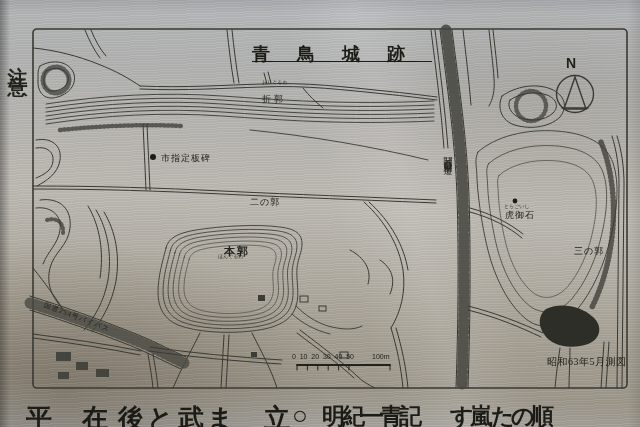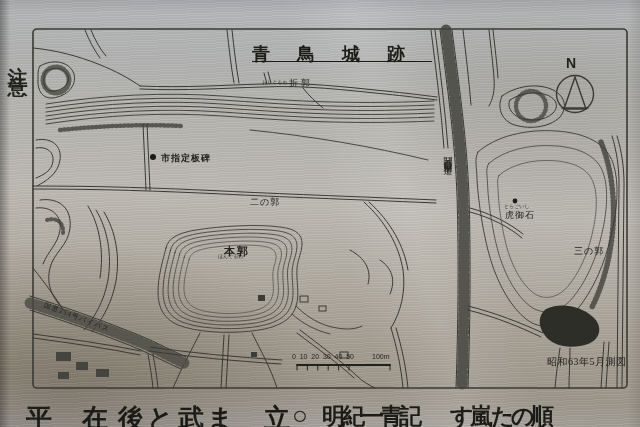--- a/index.html
+++ b/index.html
@@ -200,23 +200,23 @@
     </g>
   </svg>
 
   <div class="lbl notice">注意</div>
 
   <div class="lbl title">青鳥城跡</div>
 
   <div class="lbl n-label">N</div>
 
   <div class="lbl furi" style="left:262px;top:79px;">おりぐるわ</div>
-  <div class="lbl small-lbl" style="left:262px;top:77px;letter-spacing:3px;margin-left:27px;">折郭</div>
-
-  <div class="lbl small-lbl" style="left:161px;top:152px;font-weight:bold;">市指定板碑</div>
+  <div class="lbl small-lbl" style="left:262px;top:93px;letter-spacing:3px;">折郭</div>
+
+  <div class="lbl small-lbl" style="left:161px;top:152px;">市指定板碑</div>
 
   <div class="lbl small-lbl" style="left:244px;top:196px;margin-left:6px;">二の郭</div>
 
   <div class="lbl furi" style="left:218px;top:253px;">ほんぐるわ</div>
   <div class="lbl" style="left:224px;top:244px;font-size:11px;font-weight:700;letter-spacing:2px;">本郭</div>
 
   <div class="lbl vertical" style="left:441px;top:149px;font-size:9px;letter-spacing:2px;">関越自動車道</div>
 
   <div class="lbl furi" style="left:504px;top:203px;">とらごいし</div>
   <div class="lbl small-lbl" style="left:505px;top:209px;">虎御石</div>

